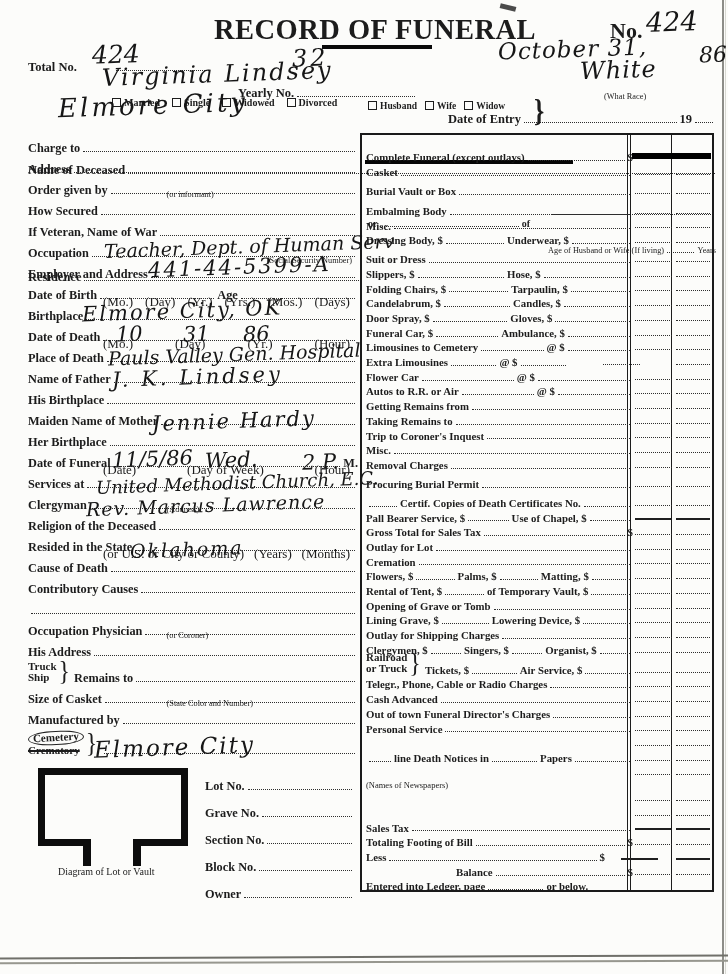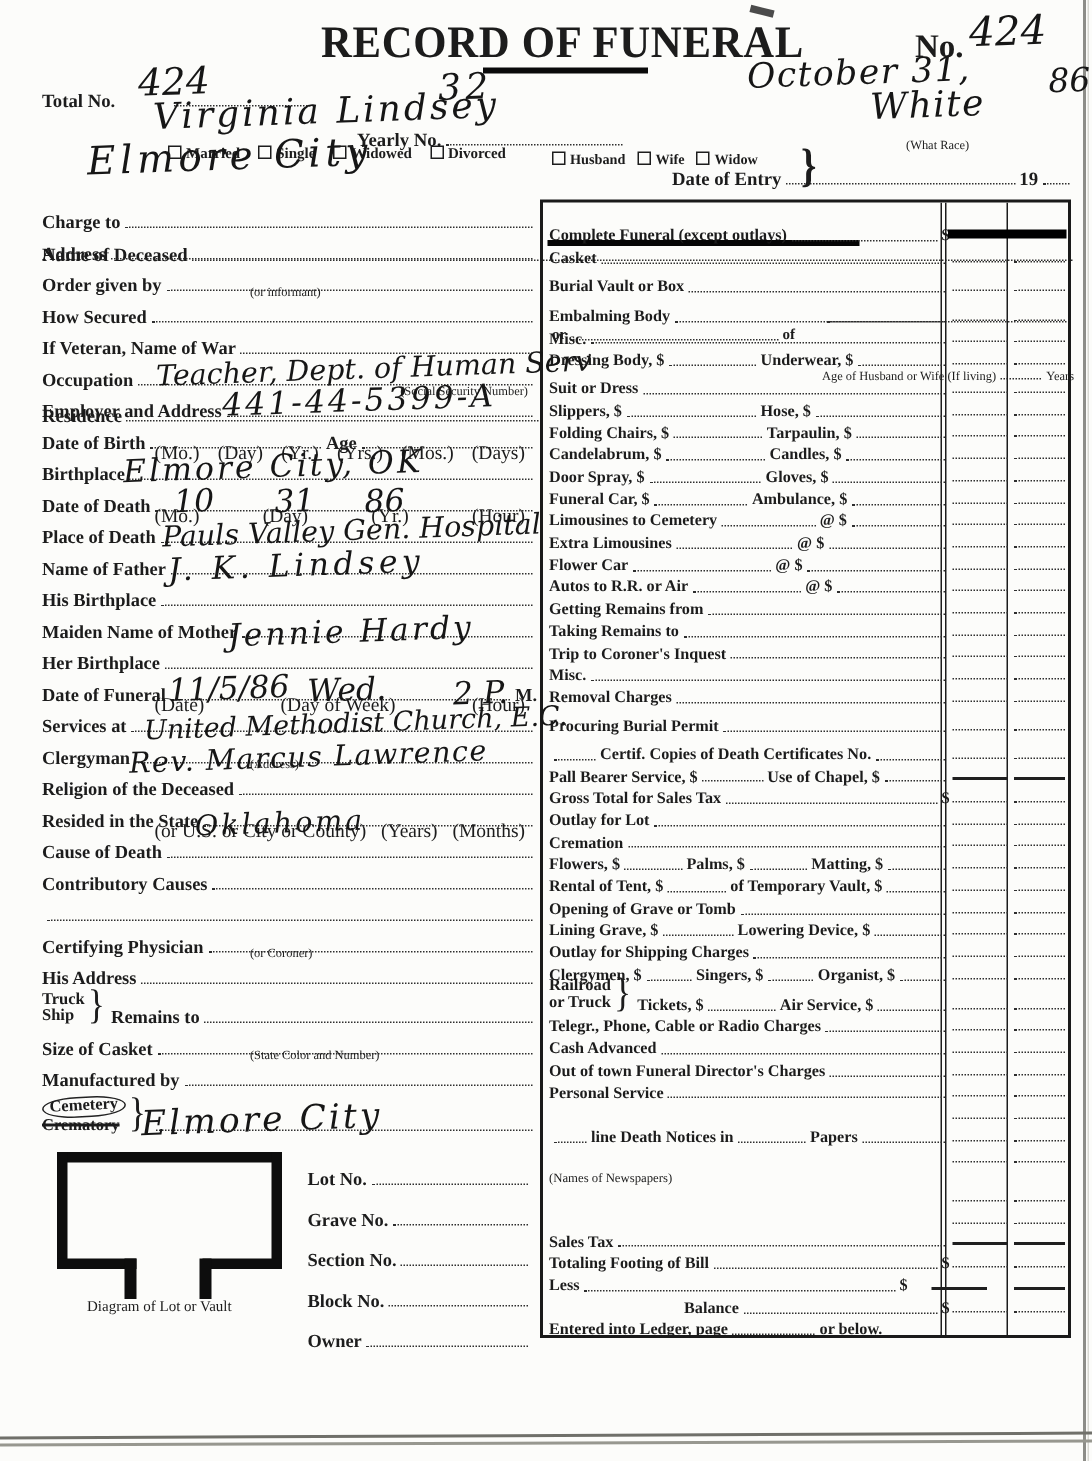--- a/index.html
+++ b/index.html
@@ -281,21 +281,21 @@
         <span class="fill"></span>
       </div>
       <div class="row" style="height: 21px;">
         <span class="txt">Contributory Causes</span>
         <span class="fill"></span>
       </div>
       <div class="row" style="height: 21px;">
         <span class="fill"></span>
       </div>
       <div class="row" style="height: 21px;">
-        <span class="txt">Certifying Physician</span>
+        <span class="txt">Occupation Physician</span>
         <span class="fill"></span>
         <span class="sub">(or Coroner)</span>
       </div>
       <div class="row" style="height: 21px;">
         <span class="txt">His Address</span>
         <span class="fill"></span>
       </div>
       <div class="row" style="height: 26px;">
         <span class="bgroup">
           <span class="blines">
@@ -491,21 +491,21 @@
           <span class="txt">@ $</span>
           <span class="fill"></span>
         </span>
         <span class="m m1">
           <span class="fill"></span>
         </span>
         <span class="m m2">
           <span class="fill"></span>
         </span>
       </div>
-      <div class="row" style="height: 14.7px;">
+      <div class="row" style="height: 14.7px; gap: 32px;">
         <span class="item">
           <span class="txt">Extra Limousines</span>
           <span class="fill"></span>
           <span class="txt">@ $</span>
           <span class="fill"></span>
         </span>
         <span class="m m1">
           <span class="fill"></span>
         </span>
         <span class="m m2">

